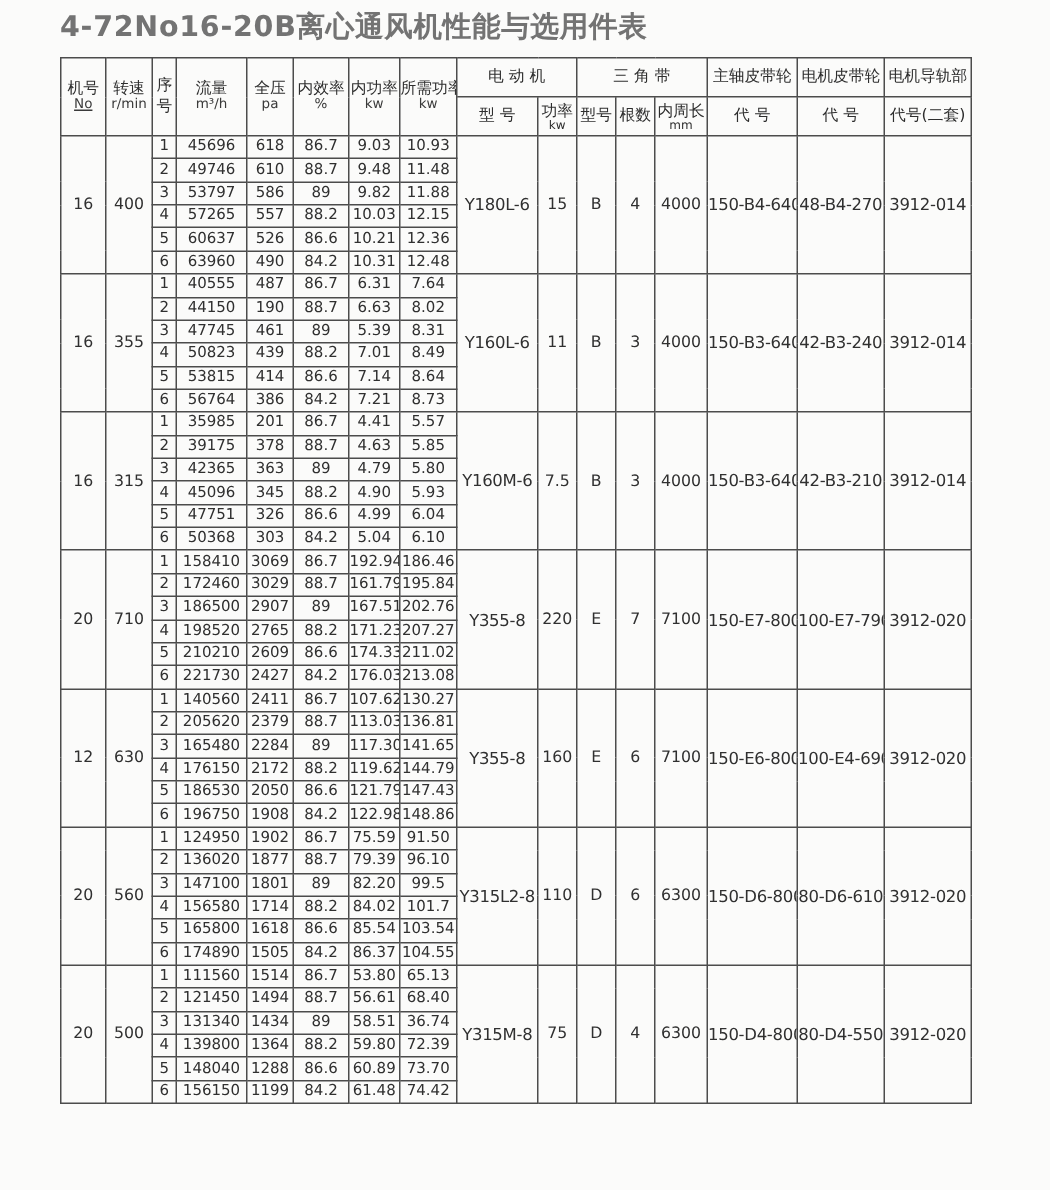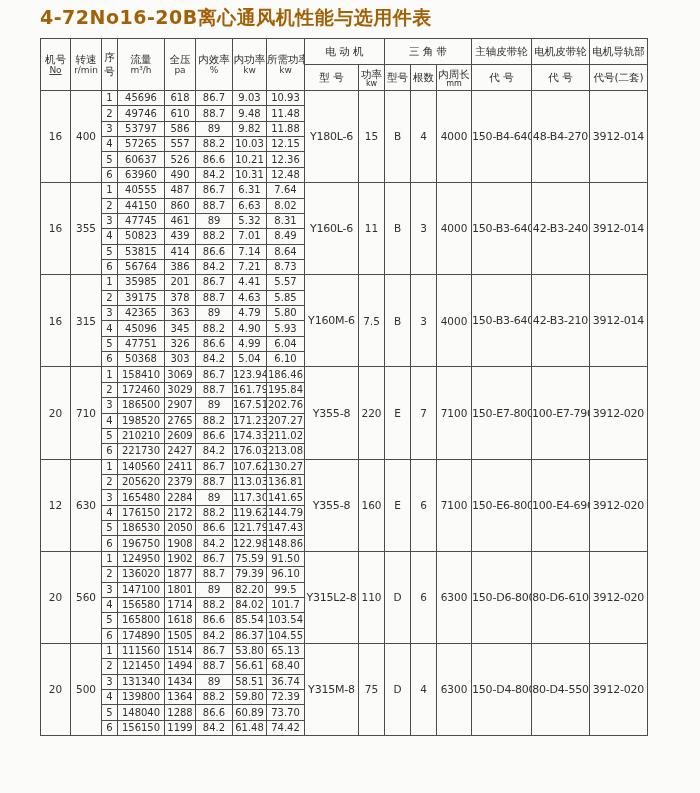--- a/index.html
+++ b/index.html
@@ -7,21 +7,21 @@
     width: 700px; height: 793px;
     background: #fbfbfa;
     font-family: "DejaVu Sans", "Liberation Sans", sans-serif;
     color: #333;
     overflow: hidden;
   }
   .page { position: relative; width: 700px; height: 793px; padding: 5px 0 0 40px; }
   .title {
     font-size: 19px;
     font-weight: bold;
-    color: #a16207;
+    color: #737373;
     letter-spacing: 0.5px;
     margin: 0 0 7px 0;
     white-space: nowrap;
   }
   table.spec {
     border-collapse: collapse;
     table-layout: fixed;
     width: 607px;
   }
   table.spec th, table.spec td {
@@ -196,31 +196,31 @@
           <td rowspan="6" class="mergecell">B</td>
           <td rowspan="6" class="mergecell">3</td>
           <td rowspan="6" class="mergecell">4000</td>
           <td rowspan="6" class="mergecell code">150-B3-640</td>
           <td rowspan="6" class="mergecell code">42-B3-240</td>
           <td rowspan="6" class="mergecell code">3912-014</td>
         </tr>
         <tr>
           <td>2</td>
           <td>44150</td>
-          <td>860</td>
+          <td>190</td>
           <td>88.7</td>
           <td>6.63</td>
           <td>8.02</td>
         </tr>
         <tr>
           <td>3</td>
           <td>47745</td>
           <td>461</td>
           <td>89</td>
-          <td>5.32</td>
+          <td>5.39</td>
           <td>8.31</td>
         </tr>
         <tr>
           <td>4</td>
           <td>50823</td>
           <td>439</td>
           <td>88.2</td>
           <td>7.01</td>
           <td>8.49</td>
         </tr>
@@ -298,21 +298,21 @@
           <td>5.04</td>
           <td>6.10</td>
         </tr>
         <tr>
           <td rowspan="6" class="mergecell">20</td>
           <td rowspan="6" class="mergecell">710</td>
           <td>1</td>
           <td>158410</td>
           <td>3069</td>
           <td>86.7</td>
-          <td>123.94</td>
+          <td>192.94</td>
           <td>186.46</td>
           <td rowspan="6" class="mergecell code">Y355-8</td>
           <td rowspan="6" class="mergecell">220</td>
           <td rowspan="6" class="mergecell">E</td>
           <td rowspan="6" class="mergecell">7</td>
           <td rowspan="6" class="mergecell">7100</td>
           <td rowspan="6" class="mergecell code">150-E7-800</td>
           <td rowspan="6" class="mergecell code">100-E7-790</td>
           <td rowspan="6" class="mergecell code">3912-020</td>
         </tr>

